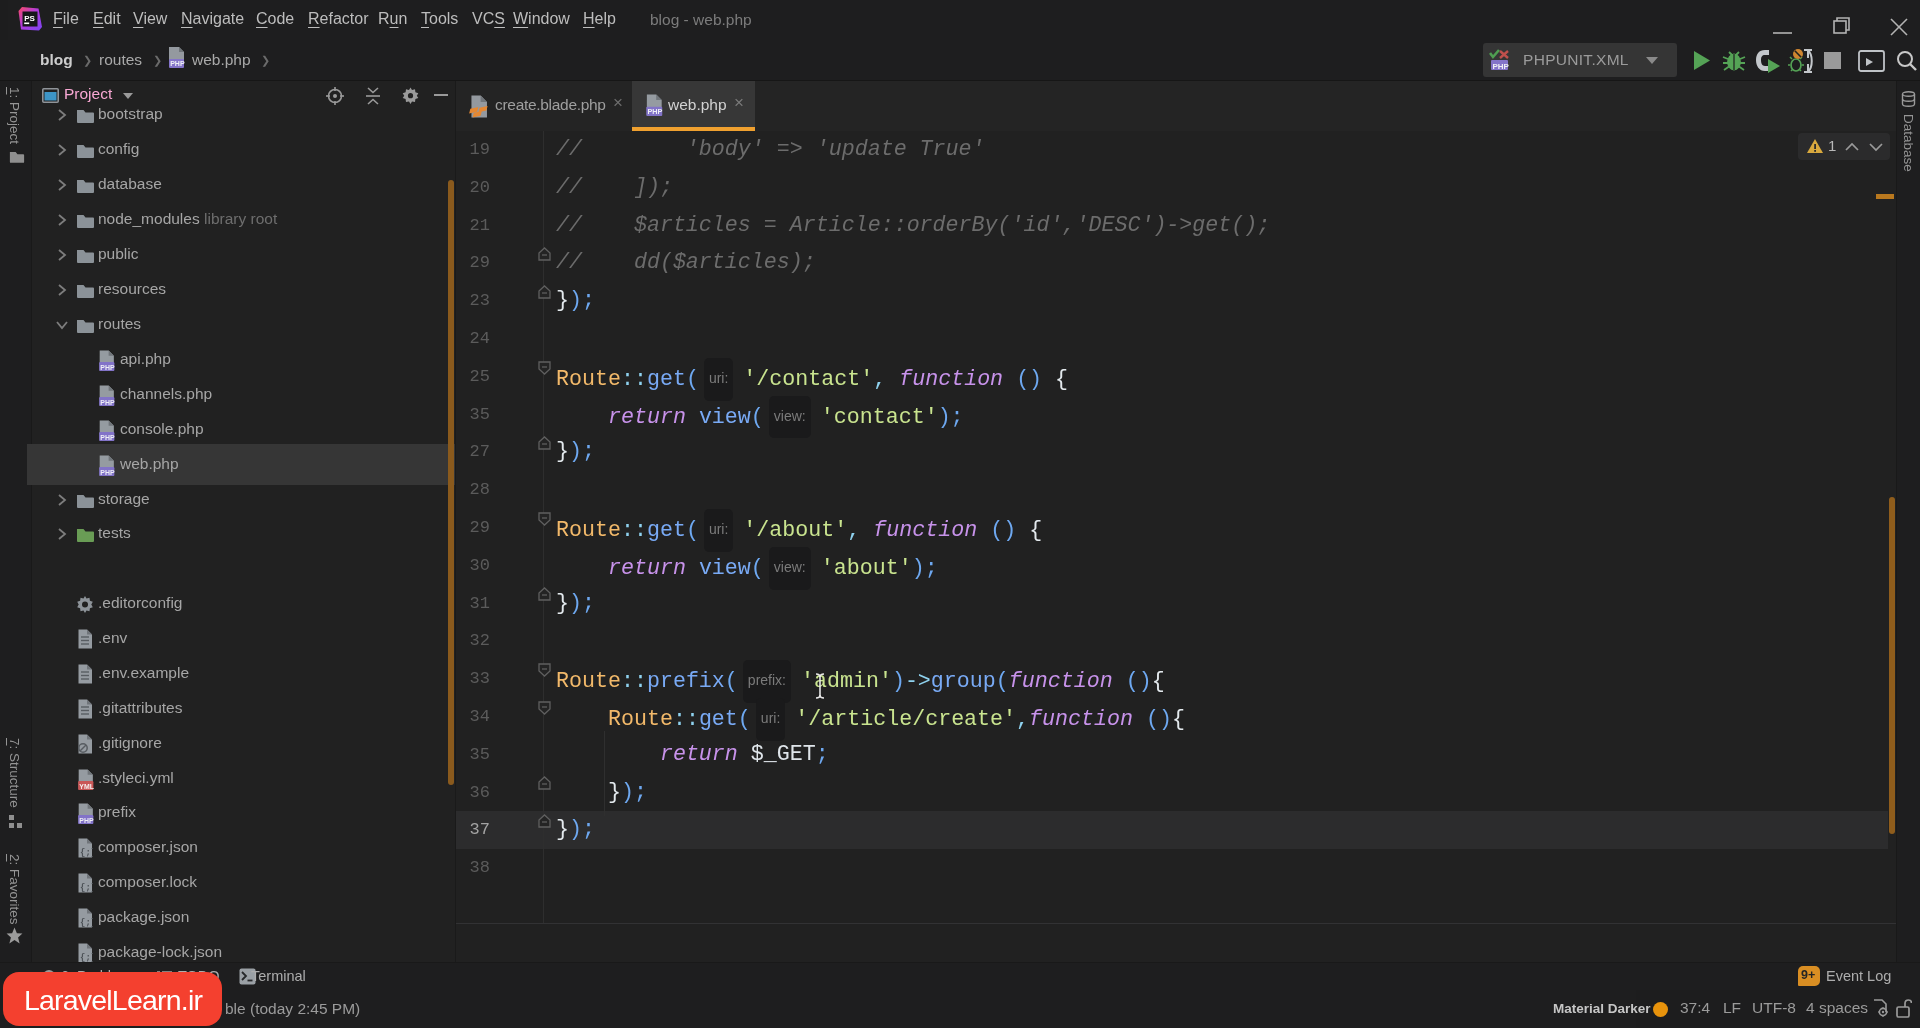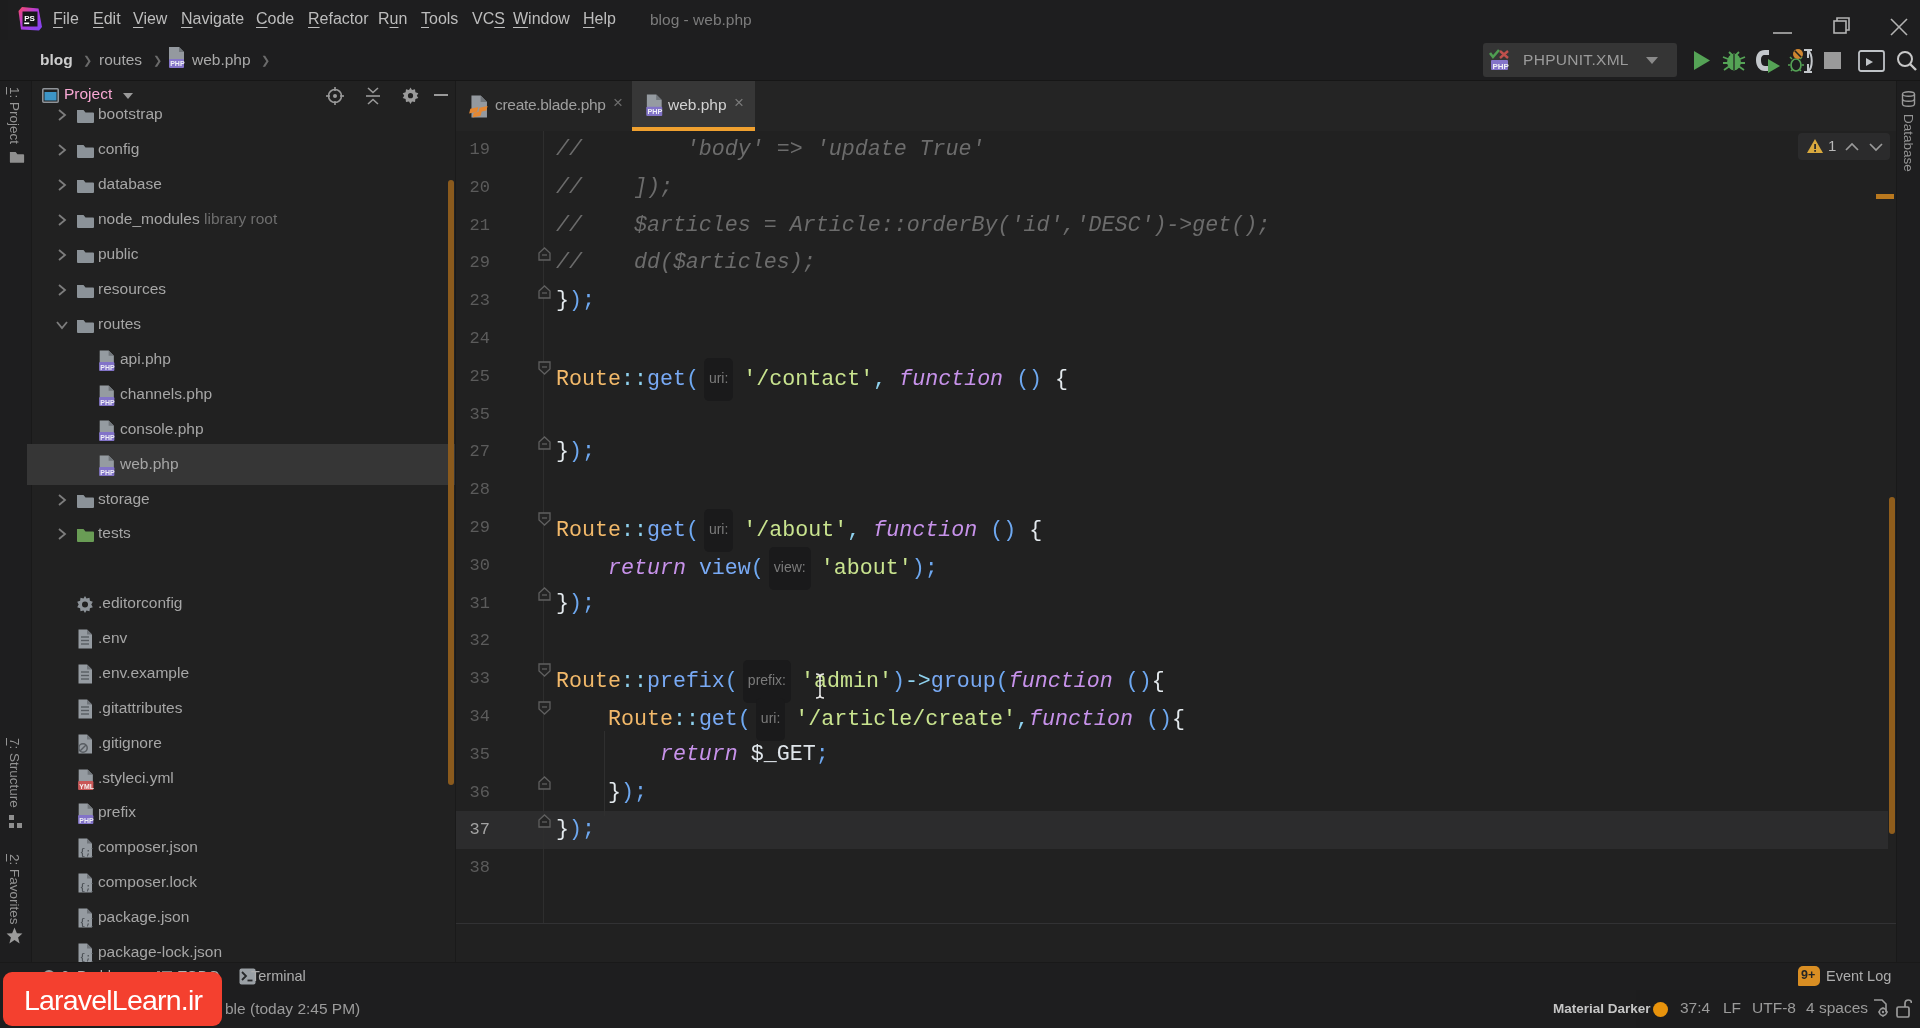--- a/index.html
+++ b/index.html
@@ -42,21 +42,21 @@
   .pr { color:#6ea8f0; }
   .hint { display:inline-block; font-family:"Liberation Sans",sans-serif; font-style:normal; font-size:14px; color:#7b7b7b; background:#1a1a1b; border-radius:5px; padding:2px 5px 3px; margin:0 10px 0 5px; vertical-align:2px; }
   
   #stripeR { position:absolute; top:81px; left:1896px; width:24px; height:881px; background:#1e1e1f; border-left:1px solid #191919; }
   
   #botbar { position:absolute; top:962px; left:0; width:1920px; height:28px; background:#1e1e1f; border-top:1px solid #191919; }
   .bbitem { position:absolute; top:5px; font-size:14.5px; color:#adadad; }
   #statusbar { position:absolute; top:990px; left:0; width:1636px; height:38px; background:#1e1e1f; }
   .stitem { position:absolute; top:9px; font-size:15.5px; color:#9b9b9b; white-space:nowrap; }
   
-  #wm { position:absolute; top:972px; left:3px; width:219px; height:54px; background:#f4402f; border-radius:9px; }
+  #wm { position:absolute; top:972px; left:3px; width:219px; height:54px; background:#f4402f; border-radius:16px; }
   #wm span { position:absolute; left:21px; top:12px; font-size:28.5px; color:#fff; letter-spacing:-0.8px; }
 </style>
 </head>
 <body>
 <div id="app">
   <div id="titlebar">
     <svg class="abs" style="left:10px;top:7px" width="24" height="24" viewBox="0 0 24 24">
       <defs>
           <linearGradient id="psg" x1="0" y1="0" x2="1" y2="1">
         <stop offset="0" stop-color="#f94a64"></stop>
@@ -464,20 +464,21 @@
       <div class="lnum" style="top:604.8px">35</div>
       <div class="lnum" style="top:642.6px">36</div>
       <div class="lnum" style="top:680.4px;color:#a3a3a3">37</div>
       <div class="lnum" style="top:718.2px">38</div>
       <div class="cl" style="top:0"><span class="cmt">//        'body' =&gt; 'update True'</span></div>
       <div class="cl" style="top:37.8px"><span class="cmt">//    ]);</span></div>
       <div class="cl" style="top:75.6px"><span class="cmt">//    $articles = Article::orderBy('id','DESC')-&gt;get();</span></div>
       <div class="cl" style="top:113.4px"><span class="cmt">//    dd($articles);</span></div>
       <div class="cl" style="top:151.2px"><span class="br">}</span><span class="pr">);</span></div>
       <div class="cl" style="top:226.8px"><span class="cls">Route</span><span class="op">::</span><span class="fn">get</span><span class="pr">(</span><span class="hint">uri:</span><span class="str">'/contact'</span><span class="op">,</span> <span class="kw">function</span> <span class="pr">()</span> <span class="br">{</span></div>
+      <div class="cl" style="top:264.6px">    <span class="kw">return</span> <span class="fn">view</span><span class="pr">(</span><span class="hint">view:</span><span class="str">'contact'</span><span class="pr">);</span></div>
       <div class="cl" style="top:302.4px"><span class="br">}</span><span class="pr">);</span></div>
       <div class="cl" style="top:378px"><span class="cls">Route</span><span class="op">::</span><span class="fn">get</span><span class="pr">(</span><span class="hint">uri:</span><span class="str">'/about'</span><span class="op">,</span> <span class="kw">function</span> <span class="pr">()</span> <span class="br">{</span></div>
       <div class="cl" style="top:415.8px">    <span class="kw">return</span> <span class="fn">view</span><span class="pr">(</span><span class="hint">view:</span><span class="str">'about'</span><span class="pr">);</span></div>
       <div class="cl" style="top:453.6px"><span class="br">}</span><span class="pr">);</span></div>
       <div class="cl" style="top:529.2px"><span class="cls">Route</span><span class="op">::</span><span class="fn">prefix</span><span class="pr">(</span><span class="hint">prefix:</span><span class="str">'admin'</span><span class="pr">)</span><span class="op">-&gt;</span><span class="fn">group</span><span class="pr">(</span><span class="kw">function</span> <span class="pr">()</span><span class="br">{</span></div>
       <div class="cl" style="top:567px">    <span class="cls">Route</span><span class="op">::</span><span class="fn">get</span><span class="pr">(</span><span class="hint">uri:</span><span class="str">'/article/create'</span><span class="op">,</span><span class="kw">function</span> <span class="pr">()</span><span class="br">{</span></div>
       <div class="cl" style="top:604.8px">        <span class="kw">return</span> <span style="color:#dfe5ea">$_GET</span><span class="pr">;</span></div>
       <div class="cl" style="top:642.6px">    <span class="br">}</span><span class="pr">);</span></div>
       <div class="cl" style="top:680.4px"><span class="br">}</span><span class="pr">);</span></div>
 

